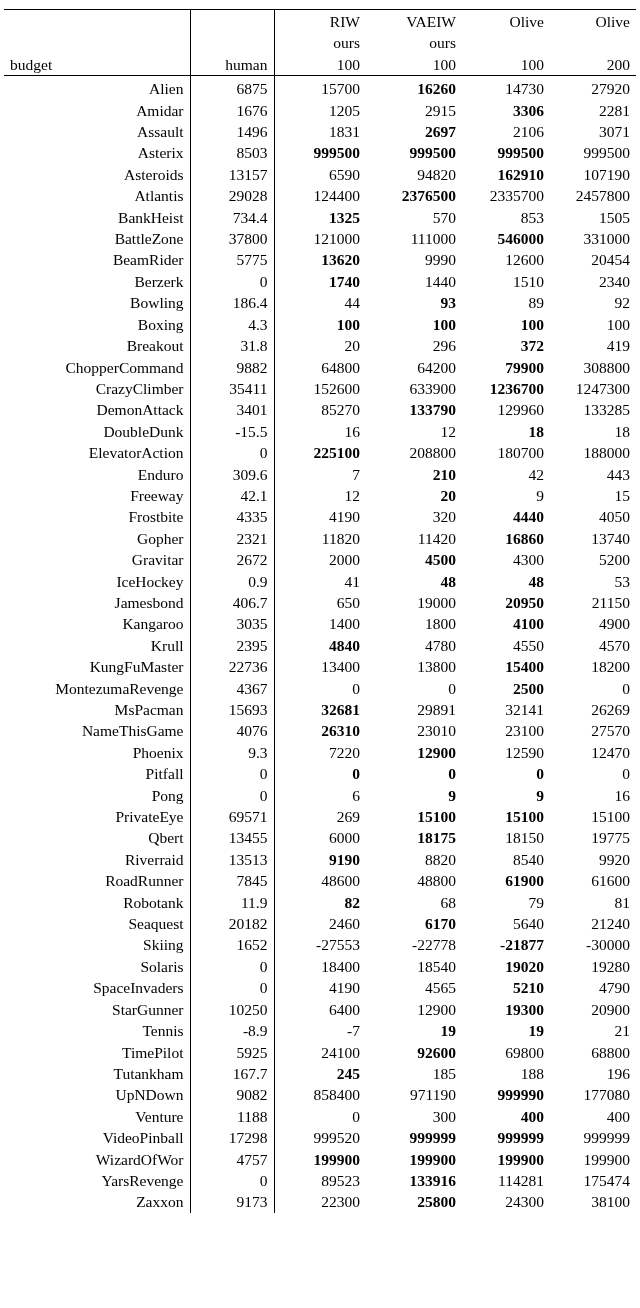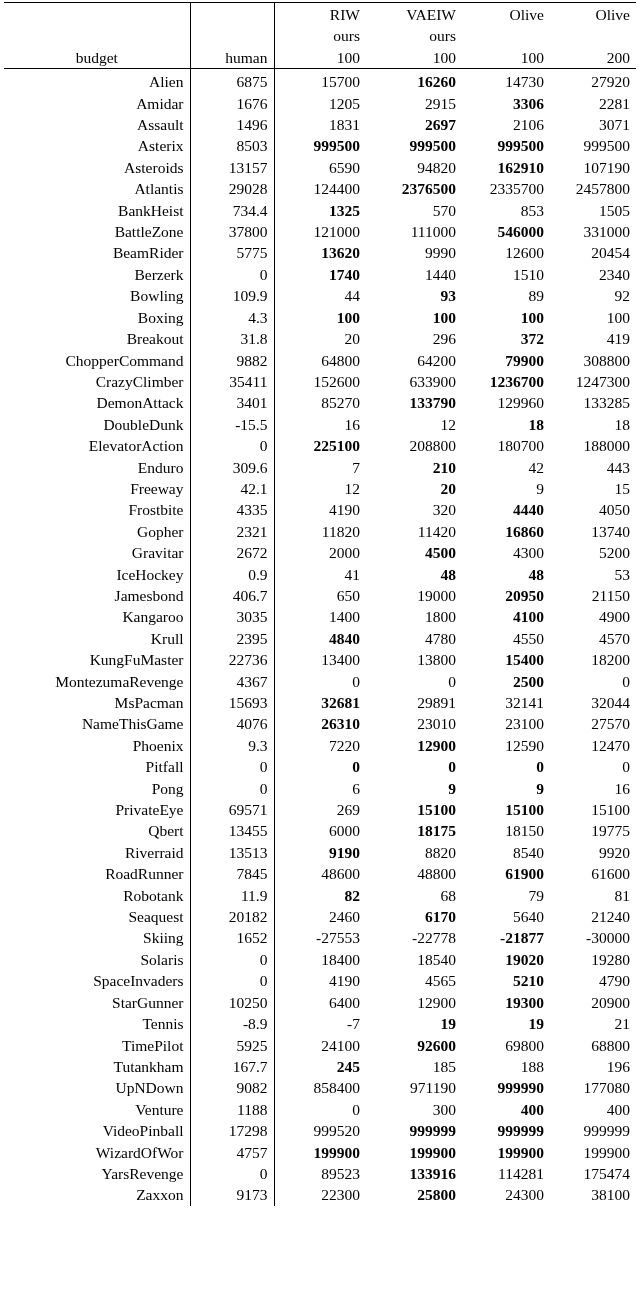--- a/index.html
+++ b/index.html
@@ -10,21 +10,21 @@
   body {
     width: 640px;
     height: 1308px;
     font-family: "Liberation Serif", "DejaVu Serif", serif;
     color: #000000;
     overflow: hidden;
   }
   .table-wrap {
     width: 640px;
     box-sizing: border-box;
-    padding: 2px 4px 0 4px;
+    padding: 9px 4px 0 4px;
   }
   table.results {
     border-collapse: collapse;
     width: 632px;
     table-layout: fixed;
     font-size: 15.5px;
   }
   table.results col.c-game  { width: 186px; }
   table.results col.c-human { width: 84px; }
   table.results col.c-riw   { width: 92px; }
@@ -43,21 +43,21 @@
   
   .vline-l { border-left: 1.1px solid #000; }
   th.hdr-name, td.game {
     text-align: right;
     padding-right: 8px;
   }
   thead th {
     font-weight: normal;
     text-align: center;
   }
-  thead th.hdr-name { text-align: center; }
+  thead th.hdr-name { text-align: left; }
   thead tr.row-top th { padding-top: 1px; }
   .hdr-sep th { border-bottom: 1.2px solid #000; }
   .bold { font-weight: bold; }
   .toprule {
     border-top: 1.3px solid #000;
   }
   tbody tr:first-child td { padding-top: 2px; }
 </style>
 </head>
 <body>
@@ -174,21 +174,21 @@
         <tr>
           <td class="game">Berzerk</td>
           <td class="vline-l">0</td>
           <td class="vline-l bold">1740</td>
           <td class="">1440</td>
           <td class="">1510</td>
           <td class="">2340</td>
         </tr>
         <tr>
           <td class="game">Bowling</td>
-          <td class="vline-l">109.9</td>
+          <td class="vline-l">186.4</td>
           <td class="vline-l">44</td>
           <td class="bold">93</td>
           <td class="">89</td>
           <td class="">92</td>
         </tr>
         <tr>
           <td class="game">Boxing</td>
           <td class="vline-l">4.3</td>
           <td class="vline-l bold">100</td>
           <td class="bold">100</td>
@@ -330,21 +330,21 @@
           <td class="">0</td>
           <td class="bold">2500</td>
           <td class="">0</td>
         </tr>
         <tr>
           <td class="game">MsPacman</td>
           <td class="vline-l">15693</td>
           <td class="vline-l bold">32681</td>
           <td class="">29891</td>
           <td class="">32141</td>
-          <td class="">32044</td>
+          <td class="">26269</td>
         </tr>
         <tr>
           <td class="game">NameThisGame</td>
           <td class="vline-l">4076</td>
           <td class="vline-l bold">26310</td>
           <td class="">23010</td>
           <td class="">23100</td>
           <td class="">27570</td>
         </tr>
         <tr>

